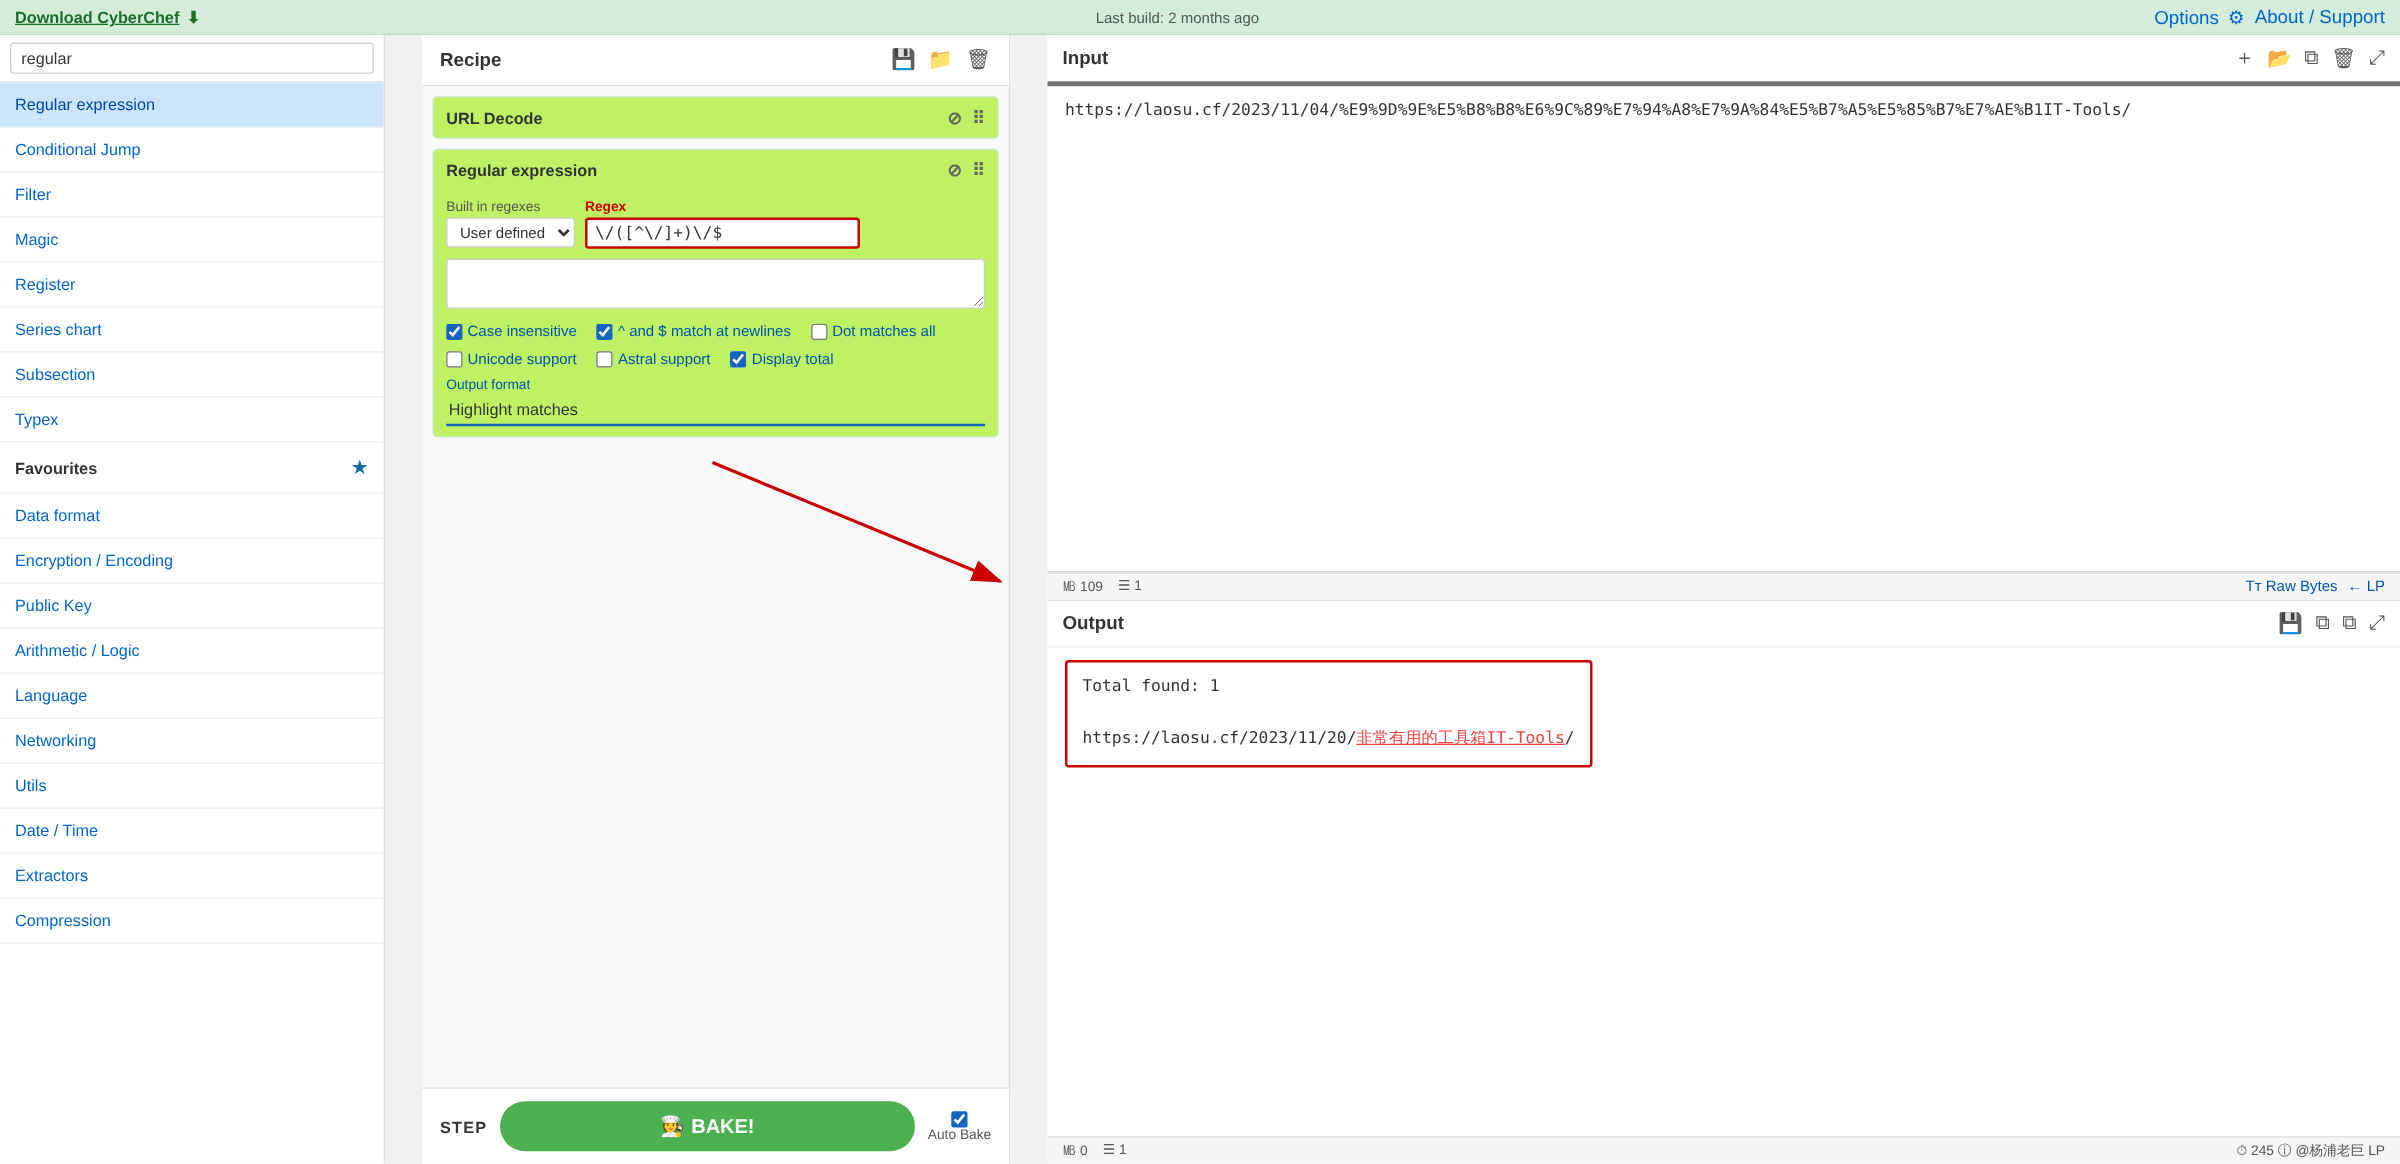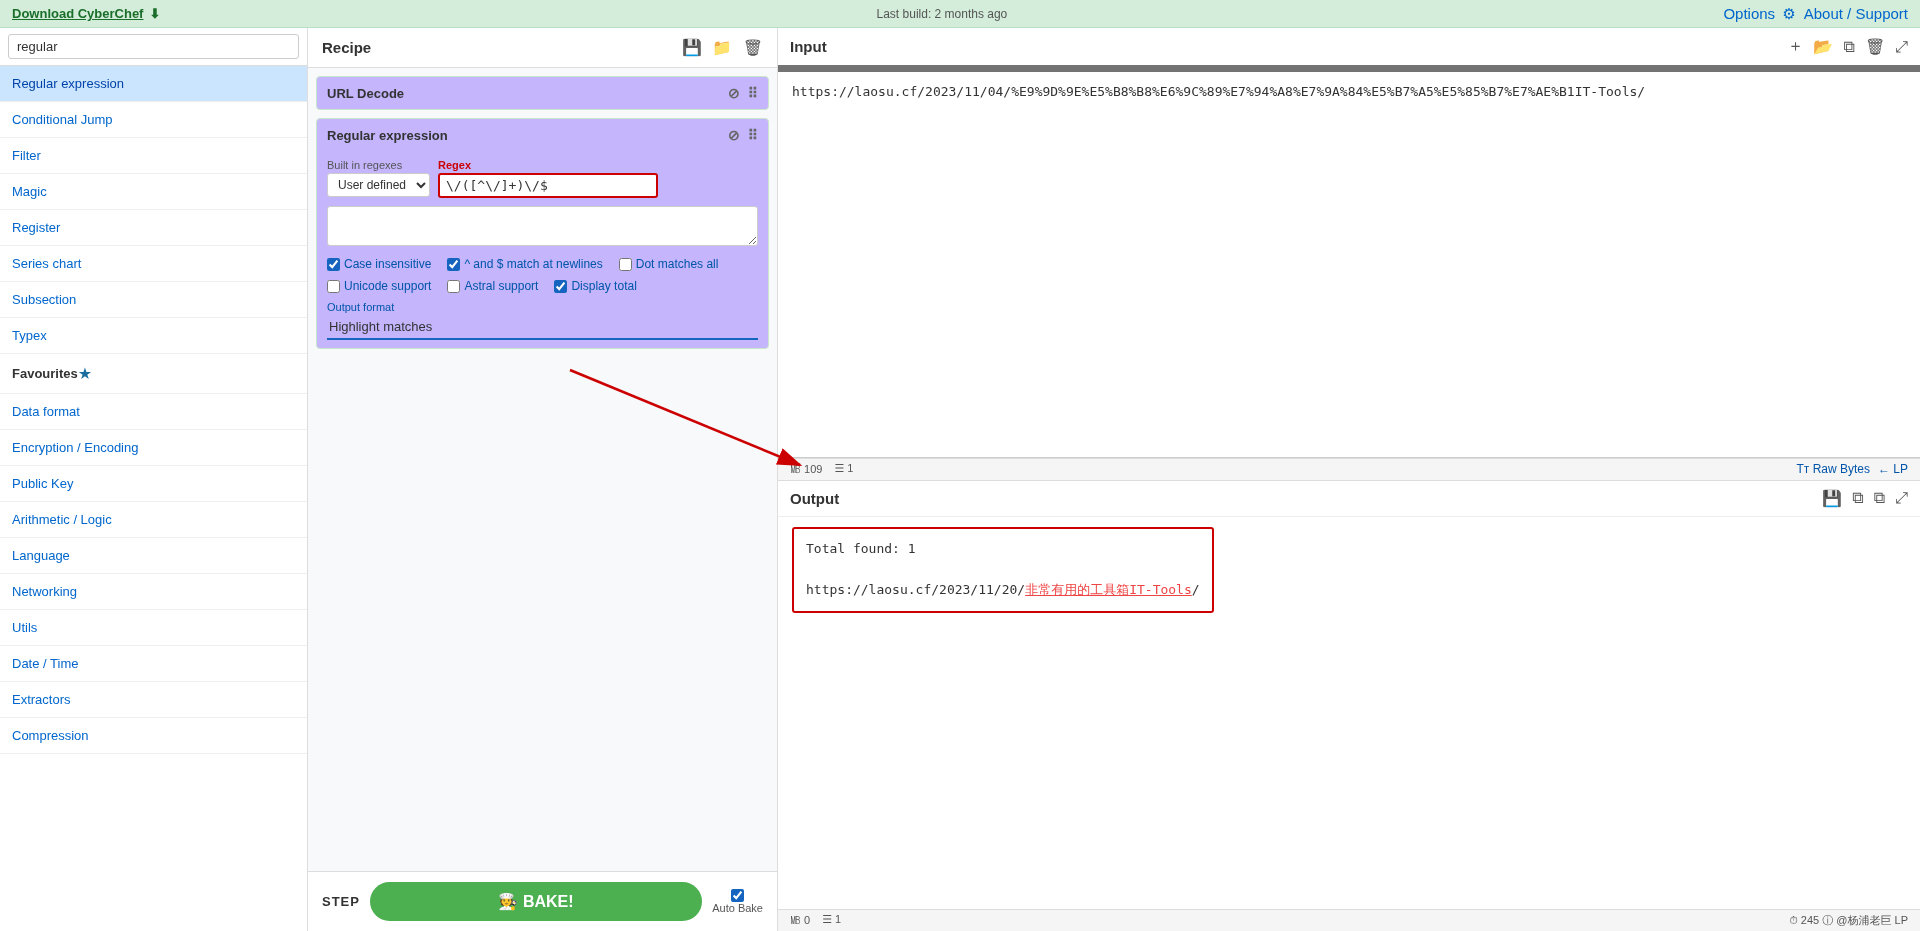--- a/index.html
+++ b/index.html
@@ -10,21 +10,21 @@
       display: flex; align-items: center; justify-content: space-between;
       background: #d4edda; height: 28px; padding: 0 12px;
       border-bottom: 1px solid #b8dfc4;
     }
     #topbar-left { display: flex; align-items: center; gap: 6px; color: #1a6e2a; font-weight: bold; font-size: 13px; }
     #topbar-center { color: #555; font-size: 12px; }
     #topbar-right { display: flex; align-items: center; gap: 8px; color: #0066cc; font-size: 15px; }
     #topbar-right span { cursor: pointer; }
 
     
-    #main { display: flex; height: calc(100vh - 28px); }
+    #main { display: flex; height: calc(100vh - 28px); gap: 30px; }
 
     
     #sidebar {
       width: 308px; min-width: 308px; background: #fff;
       border-right: 1px solid #ddd; overflow-y: auto; overflow-x: hidden;
     }
     #search-box {
       padding: 6px 8px; border-bottom: 1px solid #ddd;
     }
     #search-input {
@@ -32,21 +32,21 @@
       font-size: 13px; color: #333;
     }
 
     .sidebar-item {
       padding: 10px 12px; cursor: pointer; color: #0066cc; font-size: 13px;
       border-bottom: 1px solid #eee;
     }
     .sidebar-item.active { background: #cce5ff; color: #0044aa; }
 
     .favourites-row {
-      display: flex; align-items: center; 
+      display: flex; align-items: center; justify-content: space-between;
       padding: 10px 12px; border-bottom: 1px solid #eee;
     }
     .favourites-label { color: #333; font-weight: bold; font-size: 13px; }
     .star-icon { color: #1a6e9f; font-size: 16px; }
 
     
     #recipe-panel {
       width: 470px; min-width: 470px; background: #f8f9fa;
       border-right: 1px solid #ddd; display: flex; flex-direction: column;
     }
@@ -55,21 +55,21 @@
       padding: 10px 14px; border-bottom: 1px solid #ddd; background: #fff;
     }
     #recipe-title { font-weight: bold; font-size: 15px; color: #333; }
     #recipe-icons { display: flex; gap: 10px; align-items: center; }
     #recipe-icons span { font-size: 16px; cursor: pointer; color: #555; }
 
     #recipe-body { flex: 1; overflow-y: auto; padding: 8px; }
 
     
     .op-block {
-      background: #c4b5fd; border: 1px solid #c8e6c9; border-radius: 4px;
+      background: #bef264; border: 1px solid #c8e6c9; border-radius: 4px;
       margin-bottom: 8px; padding: 0;
     }
     .op-block-header {
       display: flex; align-items: center; justify-content: space-between;
       padding: 8px 10px; font-weight: bold; color: #333; font-size: 13px;
     }
     .op-block-icons { display: flex; gap: 8px; }
     .op-block-icons span { cursor: pointer; color: #666; font-size: 14px; }
 
     .op-block-body { padding: 8px 10px; }
@@ -117,21 +117,21 @@
     }
     .autobake-wrap { display: flex; flex-direction: column; align-items: center; font-size: 11px; color: #555; }
     .autobake-wrap input[type=checkbox] { accent-color: #1565c0; }
 
     
     #io-panel { flex: 1; display: flex; flex-direction: column; background: #fff; }
 
     #input-section { flex: 1; display: flex; flex-direction: column; border-bottom: 1px solid #ccc; }
     #input-header {
       display: flex; align-items: center; justify-content: space-between;
-      padding: 8px 12px; border-bottom: 7px solid #737373; background: #fff;
+      padding: 8px 12px; border-bottom: 4px solid #737373; background: #fff;
     }
     #input-title { font-weight: bold; font-size: 15px; color: #333; }
     #input-icons { display: flex; gap: 10px; align-items: center; }
     #input-icons span { font-size: 16px; cursor: pointer; color: #555; }
 
     #input-content {
       flex: 1; padding: 10px 14px; font-size: 13px; color: #333;
       font-family: monospace; overflow-y: auto; word-break: break-all;
       line-height: 1.5;
     }

